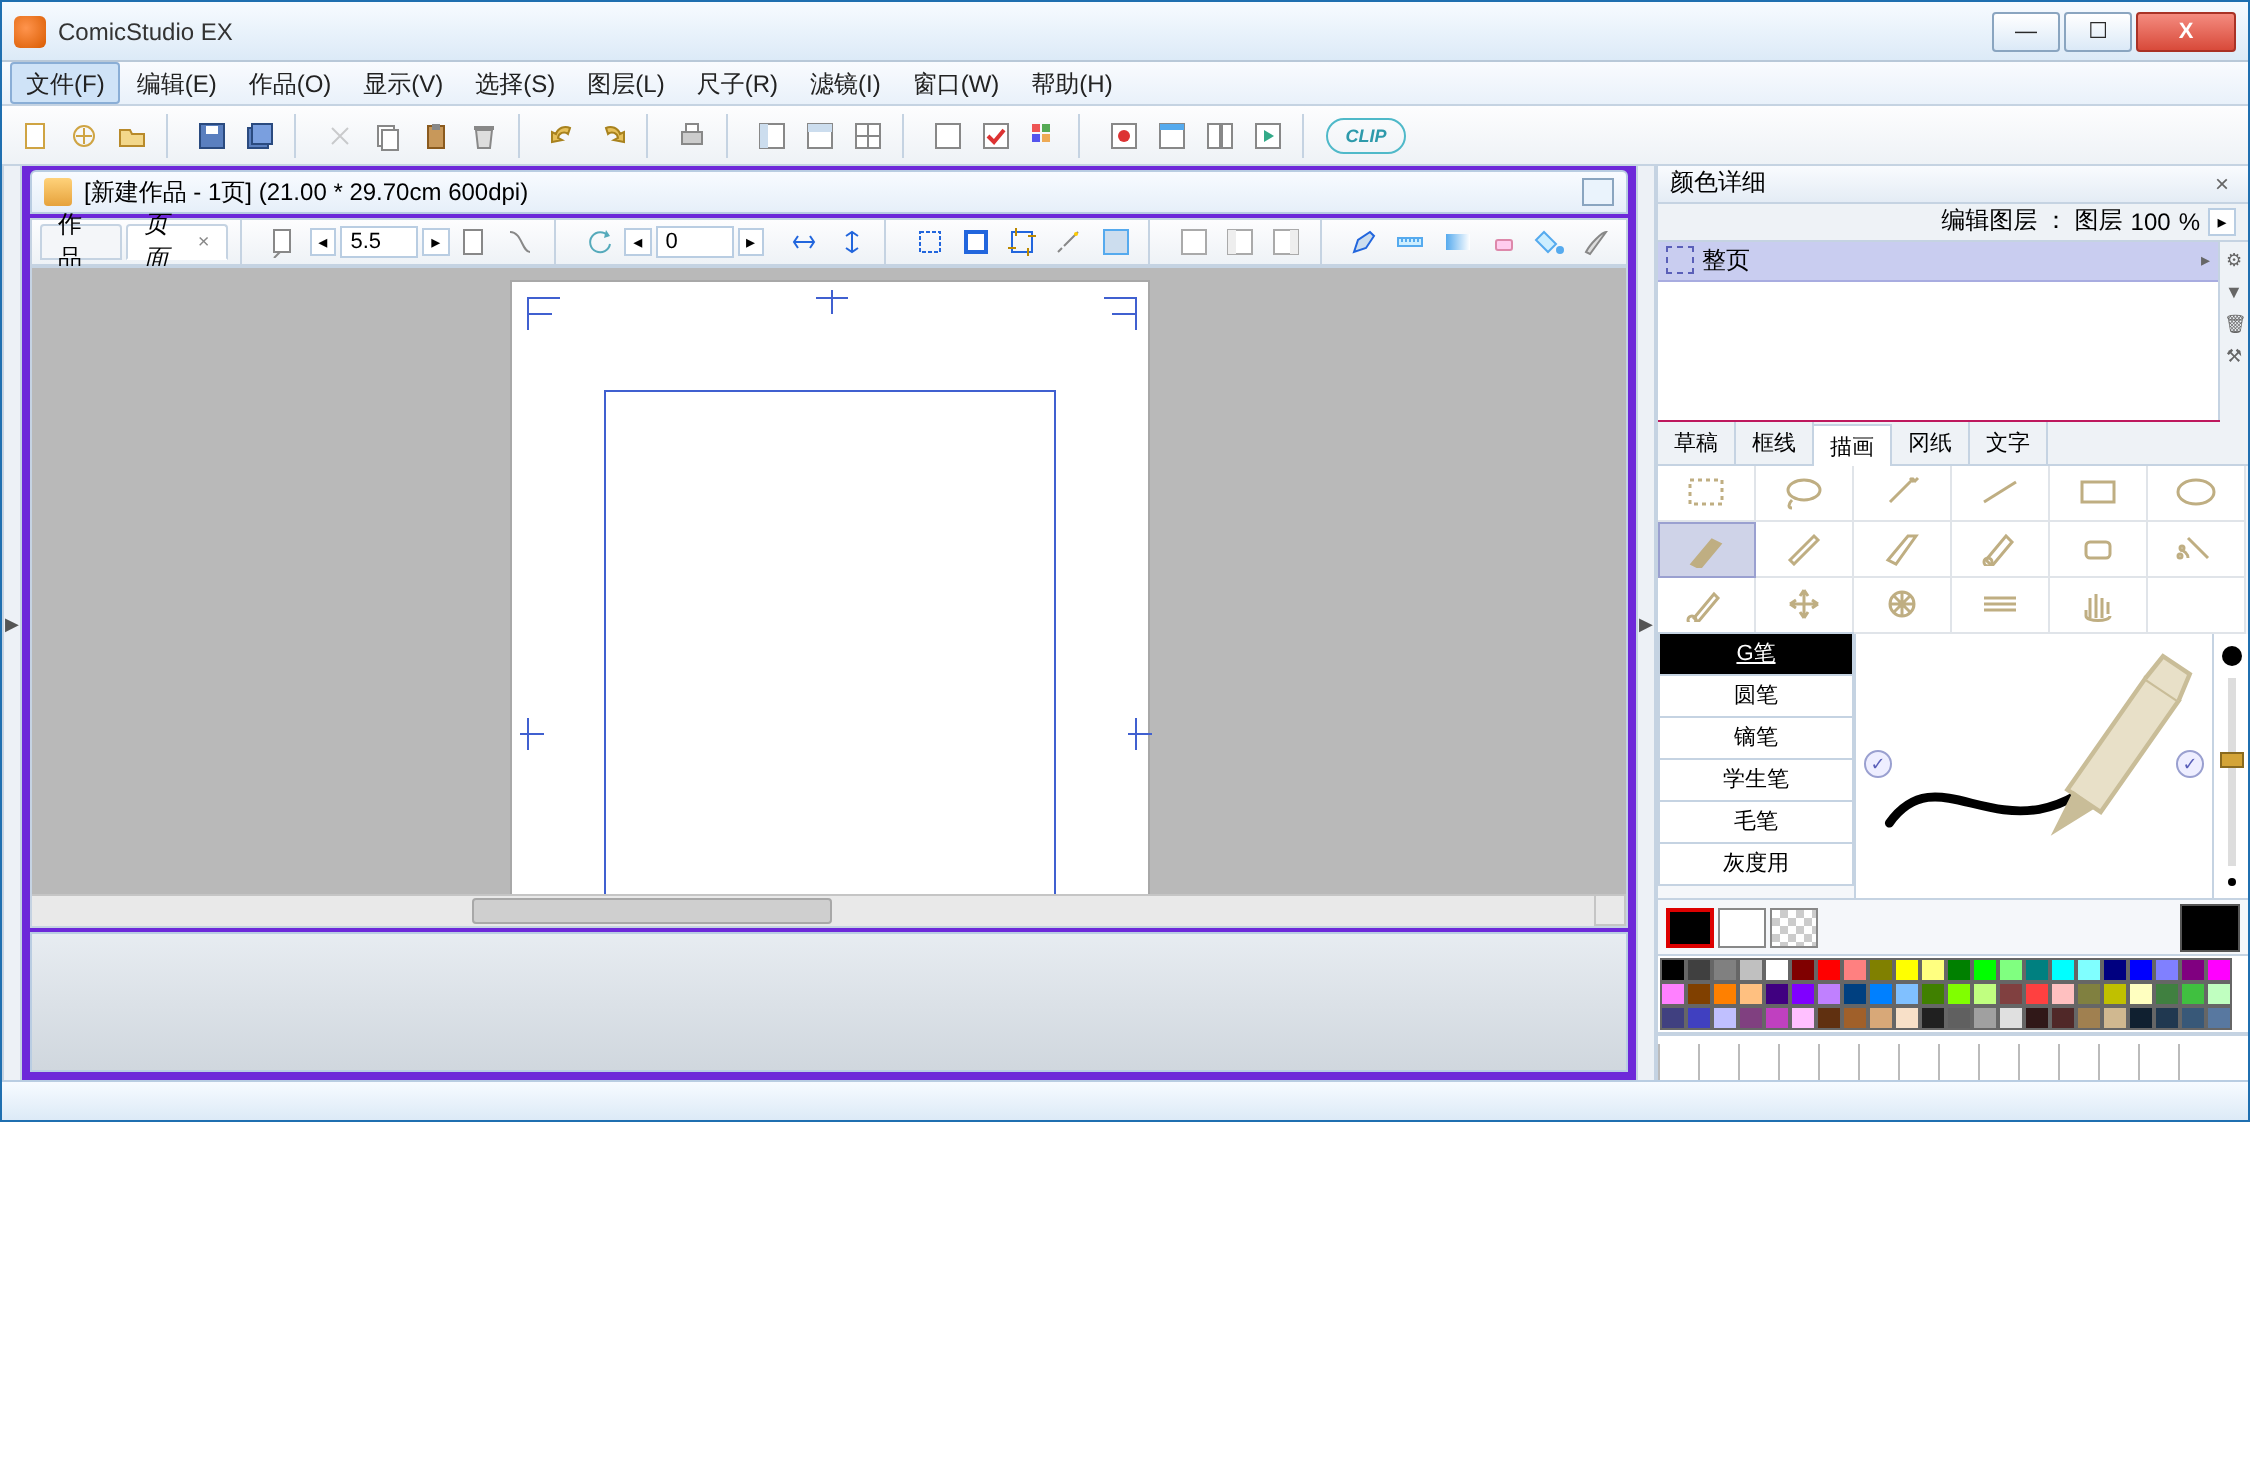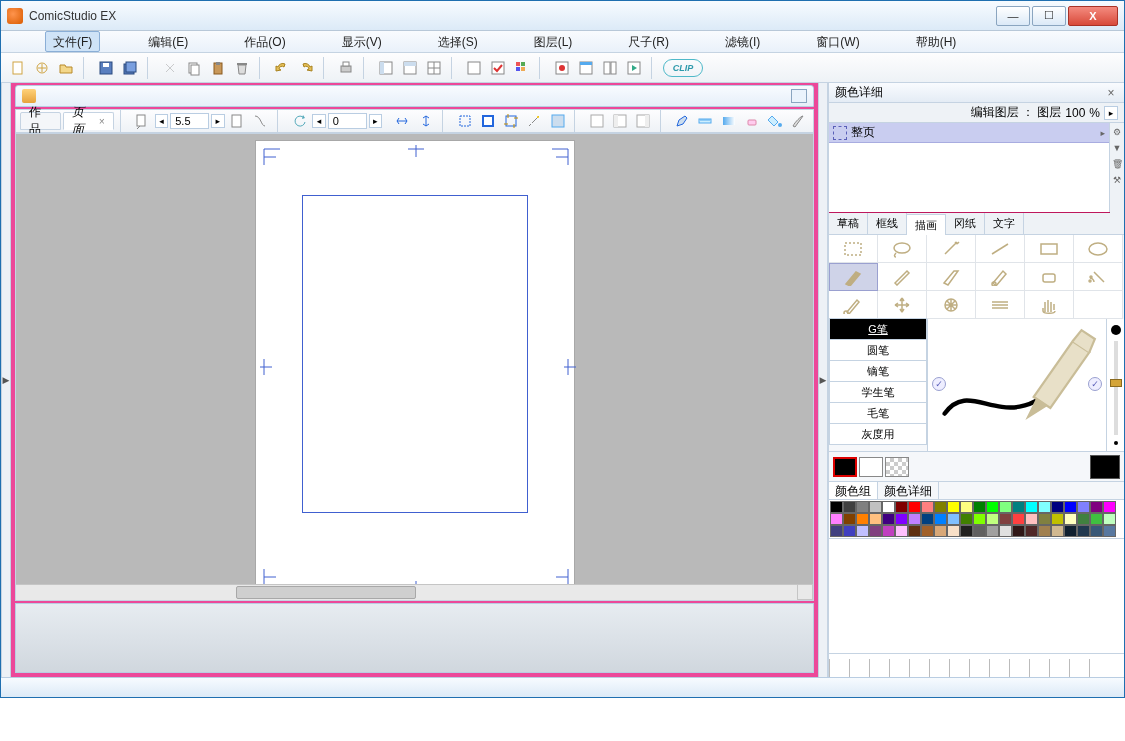--- a/index.html
+++ b/index.html
@@ -1,25 +1,25 @@
 <!DOCTYPE html>
 <html><head>
 <meta charset="utf-8">
 <style>
 * { box-sizing: border-box; margin: 0; padding: 0; font-family: "Microsoft YaHei", "SimSun", sans-serif; font-size: 12px; user-select: none; }
 body { background: #fff; overflow: hidden; }
-.window { width: 1125px; height: 698px; border: 1px solid #1f6fb0; background: #ec4899; display: flex; flex-direction: column; }
+.window { width: 1125px; height: 561px; border: 1px solid #1f6fb0; background: #6d28d9; display: flex; flex-direction: column; }
 .titlebar { height: 30px; background: linear-gradient(#f7fbff, #dceaf7); display: flex; align-items: center; padding: 0 6px; border-bottom: 1px solid #b8c8d8; }
 .titlebar .icon { width: 16px; height: 16px; margin-right: 6px; background: radial-gradient(circle at 6px 6px, #ff944d, #d95b00); border-radius: 3px; }
 .titlebar .title { flex: 1; color: #333; }
 .winbtns { display: flex; }
 .winbtn { width: 34px; height: 20px; margin-left: 2px; border: 1px solid #8aa5c0; border-radius: 2px; background: linear-gradient(#fff,#dbe9f7); display: flex; align-items: center; justify-content: center; font-size: 11px; color: #2a2a2a; }
 .winbtn.close { width: 50px; background: linear-gradient(#f48b7f,#d84a3a); color: #fff; border-color: #a93226; font-weight: bold; }
 .menubar { height: 22px; background: linear-gradient(#f9fbfe,#e9f1fa); border-bottom: 1px solid #c5d3e2; display: flex; padding: 0 4px; }
-.menuitem { padding: 3px 8px; color: #222; cursor: default; margin-left: 40px; }
+.menuitem { padding: 3px 8px; color: #222; cursor: default; }
 .menuitem:first-child { background: #cfe3f7; border: 1px solid #8aaed6; border-radius: 2px; padding: 2px 7px; }
 .toolbar { height: 30px; background: linear-gradient(#fdfdfe,#eef2f6); border-bottom: 1px solid #c5d3e2; display: flex; align-items: center; padding: 0 6px; gap: 2px; }
 .tb-sep { width: 6px; height: 22px; border-left: 1px solid #c5d3e2; margin: 0 4px; }
 .tb-btn { width: 22px; height: 22px; display: flex; align-items: center; justify-content: center; border: 1px solid transparent; border-radius: 2px; cursor: default; }
 .tb-btn svg { width: 16px; height: 16px; }
 .clip-logo { width: 40px; height: 18px; border: 1px solid #4fb9c9; border-radius: 9px; display: flex; align-items: center; justify-content: center; color: #2e9aab; font-size: 9px; font-weight: bold; font-style: italic; }
 .body-row { flex: 1; display: flex; min-height: 0; }
 .left-pane { flex: 1; display: flex; flex-direction: column; min-width: 0; padding: 2px 4px 4px 4px; }
 .doc-title { height: 22px; background: linear-gradient(#f8fbff,#e6eff9); border: 1px solid #b9cde2; border-radius: 3px 3px 0 0; display: flex; align-items: center; padding: 0 6px; margin-bottom: 2px; }
 .doc-title .icon { width: 14px; height: 14px; margin-right: 6px; background: linear-gradient(#ffd27a,#e6a23c); border-radius: 2px; }
@@ -251,20 +251,21 @@
     <div class="tb-sep"></div>
     <div class="clip-logo">CLIP</div>
   </div>
 
   <div class="body-row">
     <div class="expander">▶</div>
 
     <div class="left-pane">
       <div class="doc-title">
         <div class="icon"></div>
+        <div>[新建作品 - 1页] (21.00 * 29.70cm 600dpi)</div>
         <div class="spacer"></div>
         <div class="max"></div>
       </div>
 
       <div class="doc-toolbar">
         <div class="tabbtn">
             <span>作品</span>
           </div>
         <div class="tabbtn active">
             <span>页面</span>
@@ -594,24 +595,20 @@
         </div>
       </div>
 
       <div class="color-row">
         <div class="swatch black"></div>
         <div class="swatch white"></div>
         <div class="swatch trans"></div>
         <div class="big-swatch"></div>
       </div>
 
-      <div class="color-tabs">
-        <div class="color-tab" style="background:#fff">颜色组</div>
-        <div class="color-tab">颜色详细</div>
-      </div>
 
       <div class="palette" id="palette">
           <div class="pc" style="background: rgb(0, 0, 0);"></div>
           <div class="pc" style="background: rgb(64, 64, 64);"></div>
           <div class="pc" style="background: rgb(128, 128, 128);"></div>
           <div class="pc" style="background: rgb(192, 192, 192);"></div>
           <div class="pc" style="background: rgb(255, 255, 255);"></div>
           <div class="pc" style="background: rgb(128, 0, 0);"></div>
           <div class="pc" style="background: rgb(255, 0, 0);"></div>
           <div class="pc" style="background: rgb(255, 128, 128);"></div>

